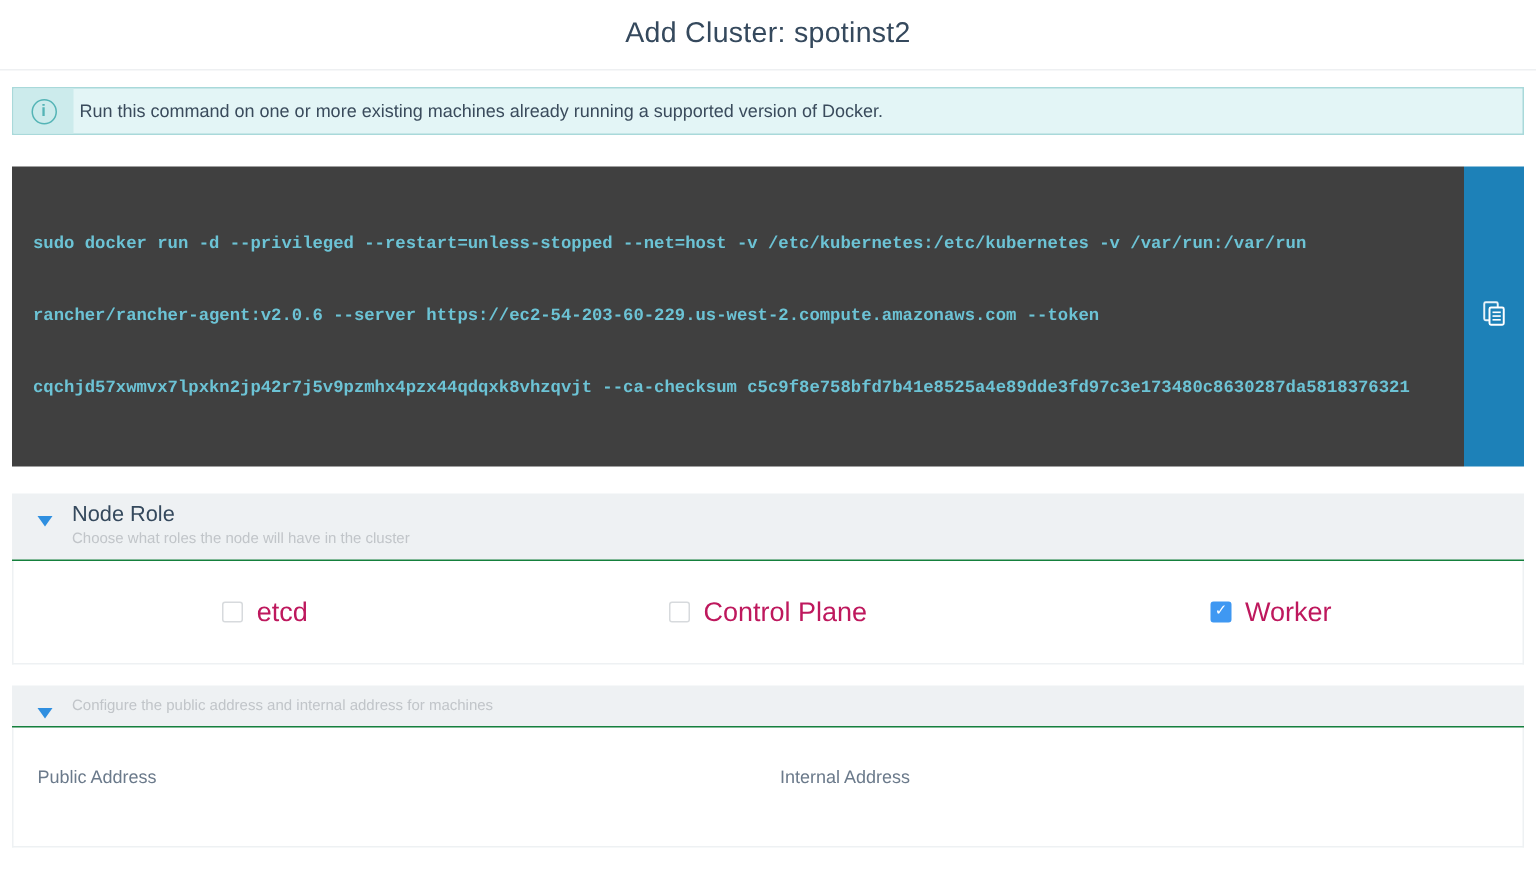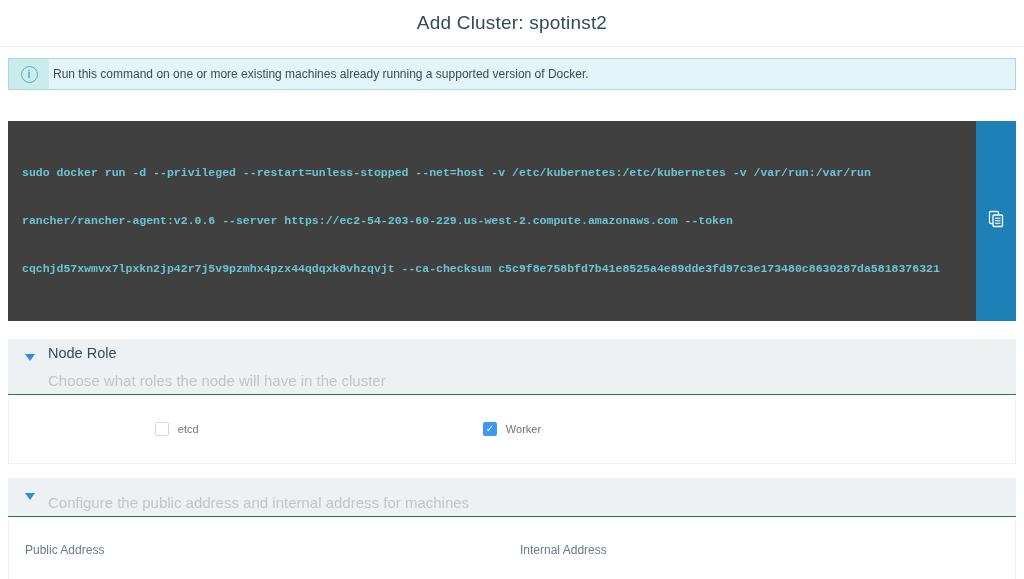--- a/index.html
+++ b/index.html
@@ -33,21 +33,21 @@
     width: 17px; height: 17px; border: 1.5px solid #54b4b6; border-radius: 50%;
     color: #54b4b6; font-size: 11px; font-weight: bold;
     display: flex; align-items: center; justify-content: center; line-height: 1;
   }
   .banner-text {
     display: flex; align-items: center;
     padding: 0 4px; font-size: 12px; color: #3a4b5c;
   }
 
   
-  .code-wrap { margin-top: 31px; display: flex; align-items: stretch; }
+  .code-wrap { margin-top: 21px; display: flex; align-items: stretch; }
   .code {
     flex: 1;
     background: #404040;
     padding: 12px 14px;
     font-family: "Liberation Mono", monospace;
     font-size: 11.5px; line-height: 16px; font-weight: bold;
     color: #6cc3d5;
     white-space: pre; overflow: hidden;
   }
   .copy-strip {
@@ -58,21 +58,21 @@
 
   
   .section-header {
     position: relative;
     background: #eef1f3;
     border-bottom: 1px solid #15803d;
     padding: 6px 12px 7px 40px;
     cursor: pointer;
   }
   .section-title { font-size: 14.5px; color: #35495d; line-height: 17px; }
-  .section-subtitle { font-size: 15px; color: #c1c5c9; margin-top: 12px; line-height: 13px; }
+  .section-subtitle { font-size: 10px; color: #c1c5c9; margin-top: 1px; line-height: 13px; }
   .chevron {
     position: absolute; left: 17px; top: 15px;
     width: 0; height: 0;
     border-left: 5px solid transparent;
     border-right: 5px solid transparent;
     border-top: 7px solid #2f8fe0;
   }
   .section-body { background: #fff; border: 1px solid #eef1f3; border-top: none; }
 
   
@@ -83,21 +83,21 @@
   }
   .role-cell { display: flex; align-items: center; justify-content: center; gap: 9px; cursor: pointer; }
   .cbox {
     width: 14px; height: 14px; flex: none;
     border: 1px solid #d7dadd; border-radius: 2px; background: #fff;
     display: flex; align-items: center; justify-content: center;
   }
   .cbox .tick { display: none; color: #fff; font-size: 10px; line-height: 1; font-family: "DejaVu Sans", sans-serif; }
   .cbox.checked { background: #3f98f2; border-color: #3f98f2; }
   .cbox.checked .tick { display: block; }
-  .role-label { font-size: 11px; color: #737373; }
+  .role-label { font-size: 18px; color: #be185d; }
 
   
   .sec-node-address { margin-top: 14px; }
   .addr-grid {
     padding: 26px 16px 30px 16px;
     display: grid; grid-template-columns: 1fr 1fr; column-gap: 16px;
   }
   .field-label { font-size: 12px; color: #6b7a8b; margin-bottom: 9px; }
 </style>
 </head>
@@ -141,20 +141,24 @@
       <div class="section-title">Node Role</div>
       <div class="section-subtitle">Choose what roles the node will have in the cluster</div>
     </div>
     <div class="section-body">
       <div class="role-grid">
         <label class="role-cell">
           <span class="cbox"></span>
           <span class="role-label">etcd</span>
         </label>
         <label class="role-cell">
+          <span class="cbox"></span>
+          <span class="role-label">Control Plane</span>
+        </label>
+        <label class="role-cell">
           <span class="cbox checked">
               <span class="tick">✓</span>
             </span>
           <span class="role-label">Worker</span>
         </label>
       </div>
     </div>
   </div>
 
   <div class="section sec-node-address">

